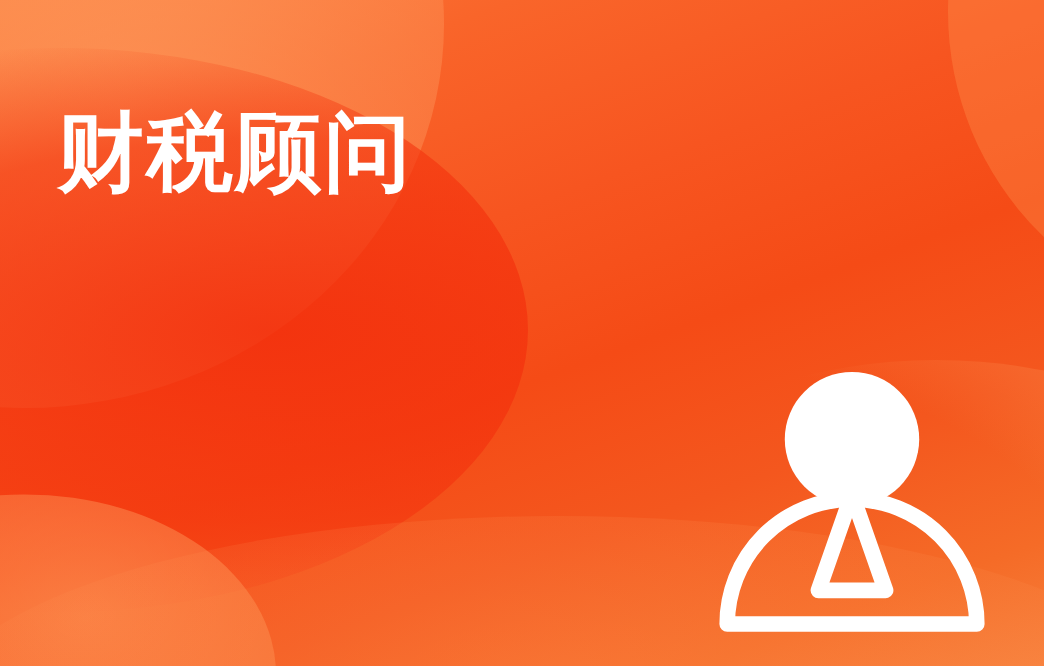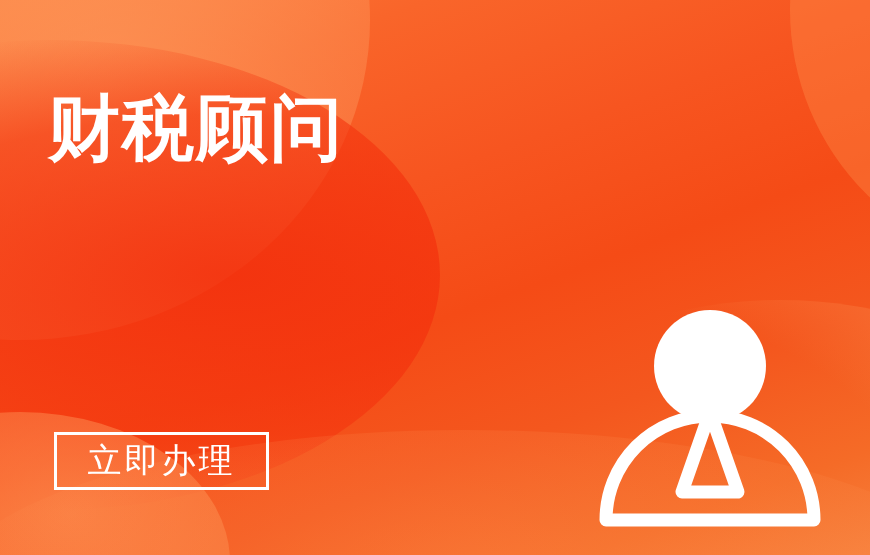--- a/index.html
+++ b/index.html
@@ -152,21 +152,20 @@
   <div class="bg-blob blob-red"></div>
   <div class="bg-blob blob-bl"></div>
   <div class="bg-blob blob-br"></div>
   <div class="bg-blob blob-bottomwash"></div>
 
   <div class="content">
 
     <div class="headline">财税顾问</div>
 
 
-    <button class="cta-button">立即办理</button>
 
     <div class="advisor-icon">
       <svg width="240" height="235" viewBox="0 0 240 235" xmlns="http://www.w3.org/2000/svg">
 
         <circle cx="118" cy="66" r="56" fill="#ffffff"></circle>
 
         <path d="M 14 220 A 104 104 0 0 1 222 220 Z" fill="none" stroke="#ffffff" stroke-width="13" stroke-linejoin="round" stroke-linecap="round"></path>
 
         <path d="M 118 112 L 146 192 L 90 192 Z" fill="none" stroke="#ffffff" stroke-width="13" stroke-linejoin="round" stroke-linecap="round"></path>
       </svg>

